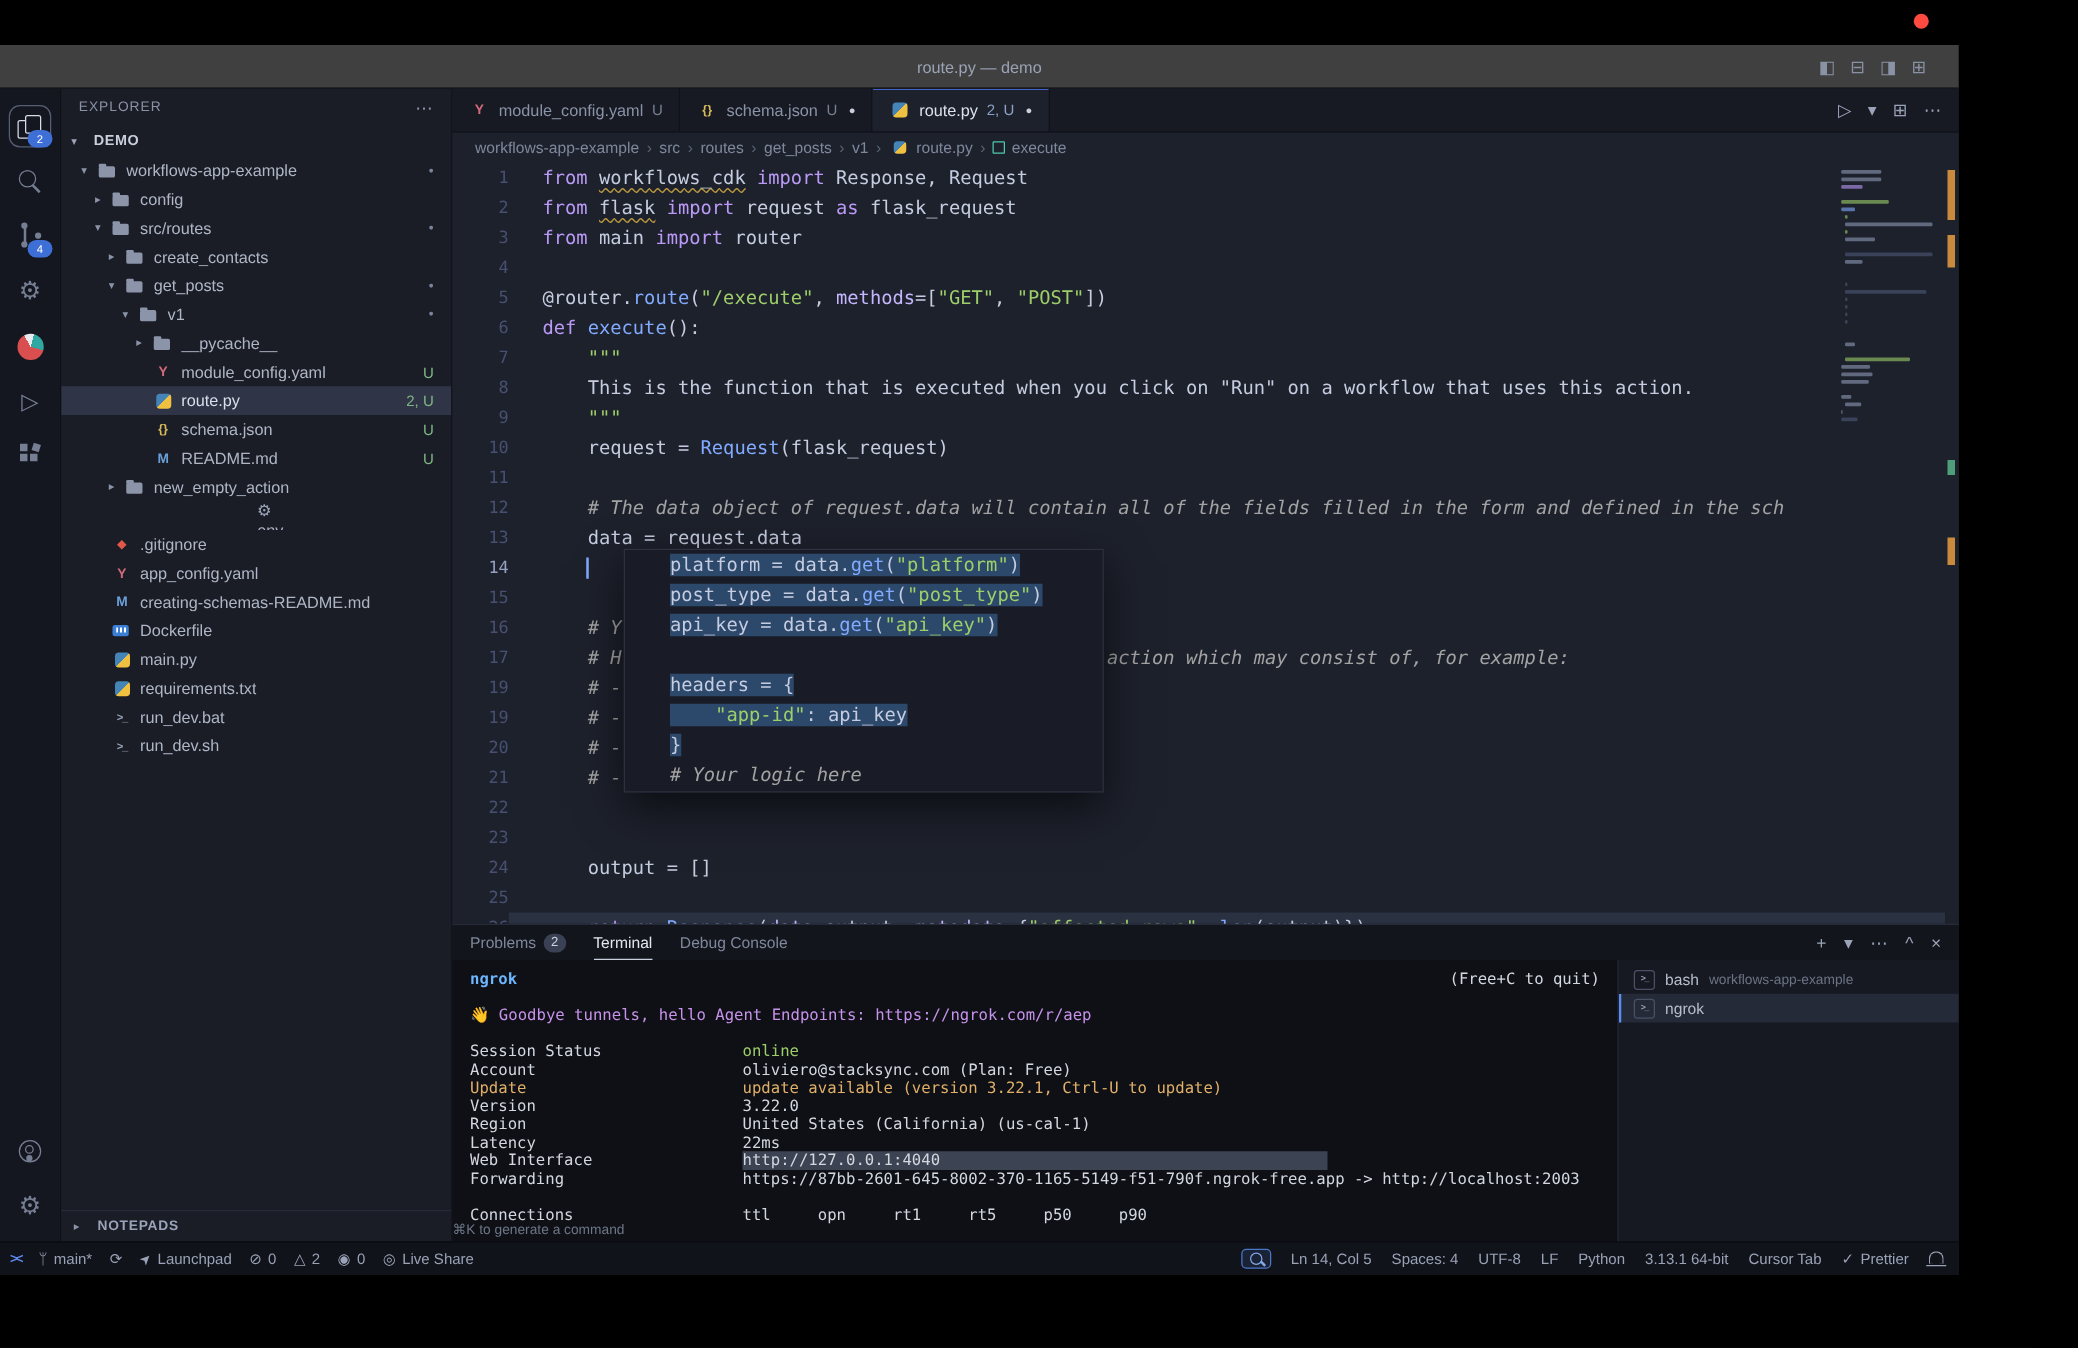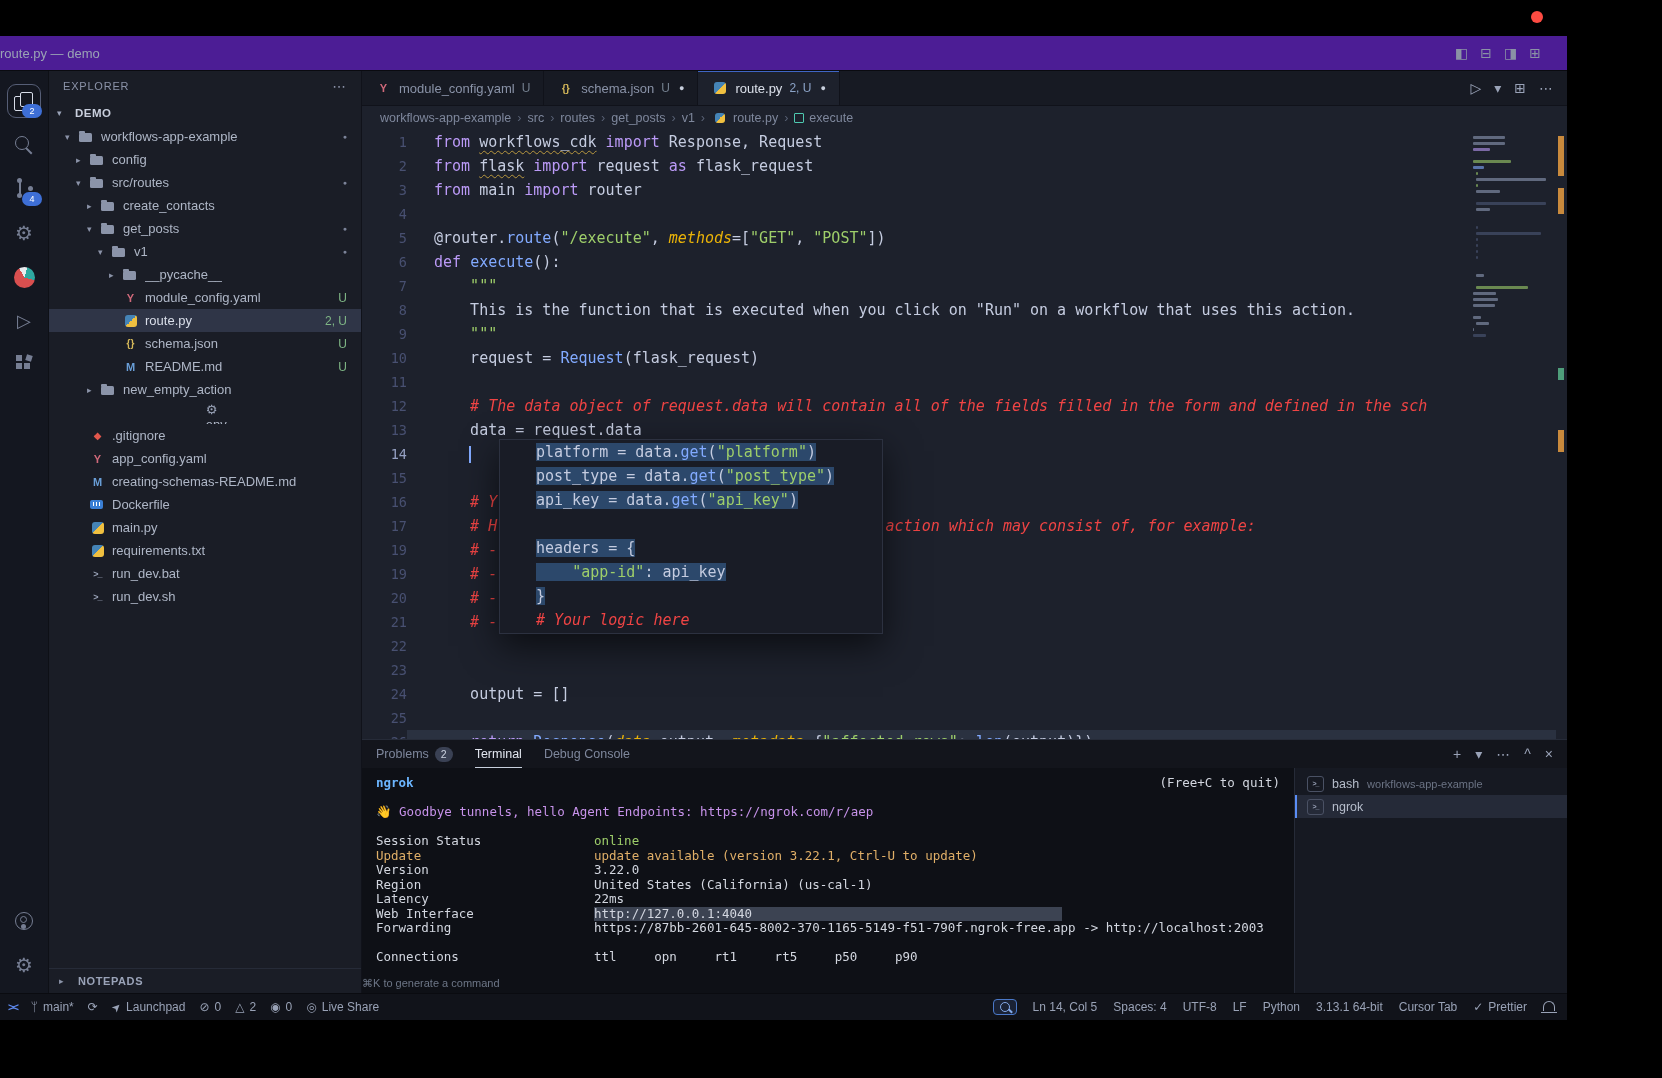--- a/index.html
+++ b/index.html
@@ -2,21 +2,21 @@
 <html><head>
 <meta charset="utf-8">
 <style>
   html,body{margin:0;padding:0;background:#000;width:1662px;height:1078px;overflow:hidden;
     font-family:"Liberation Sans","DejaVu Sans",sans-serif;-webkit-font-smoothing:antialiased;}
   .stage{position:relative;width:1662px;height:1078px;background:#000;}
   .rec-dot{position:absolute;top:11px;left:1531px;width:12px;height:12px;border-radius:50%;background:#fd4b42;}
   .window{position:absolute;top:36px;left:0;width:1567px;height:984px;display:flex;flex-direction:column;background:#1d212c;overflow:hidden;}
 
   
-  .titlebar{height:34px;background:#4c1d95;display:flex;align-items:center;justify-content:flex-start;position:relative;flex:none;border-bottom:1px solid #0a0b10;}
+  .titlebar{height:34px;background:#404040;display:flex;align-items:center;justify-content:center;position:relative;flex:none;border-bottom:1px solid #0a0b10;}
   .titlebar .title{font-size:13px;color:#9aa3b5;}
   .tb-actions{position:absolute;right:26px;top:0;height:100%;display:flex;align-items:center;gap:12px;color:#8a92a5;font-size:14px;}
   .tb-actions span{cursor:default;}
 
   .main{flex:1;display:flex;min-height:0;}
 
   
   .activitybar{width:48px;background:#141720;display:flex;flex-direction:column;align-items:center;padding-top:8px;flex:none;border-right:1px solid #0e1016;}
   .ab-item{width:44px;height:44px;display:flex;align-items:center;justify-content:center;position:relative;color:#767e93;}
   .ab-item.active{color:#d7dce8;}
@@ -90,23 +90,23 @@
   
   .code{flex:1;position:relative;background:#1d212c;overflow:hidden;font-family:"DejaVu Sans Mono","Liberation Mono",monospace;font-size:15px;line-height:24px;min-height:0;}
   .code-line{display:flex;height:24px;}
   .ln{width:45px;text-align:right;color:#485071;flex:none;font-size:13.5px;user-select:none;}
   .ln-active{color:#95a0c2;}
   .lc{padding-left:27px;white-space:pre;flex:1;min-width:0;}
   .hl-line .lc{background:rgba(131,151,193,0.14);}
   .tok.kw{color:#bb9af7;}
   .tok.fn{color:#82aaff;}
   .tok.str{color:#9ece6a;}
-  .tok.cmt{color:#ef4444;font-style:italic;}
+  .tok.cmt{color:#a3a3a3;font-style:italic;}
   .tok.tx{color:#c5cce0;}
-  .tok.or{color:#eab308;font-style:italic;}
+  .tok.or{color:#c4b5fd;}
   .tok.ulw{color:#c5cce0;text-decoration:underline wavy #b8973f 1px;text-underline-offset:3px;}
   .caret{display:inline-block;width:2px;height:17px;background:#82aaff;vertical-align:middle;margin-left:-1px;}
   .suggest-box{position:absolute;left:137px;top:309px;width:346px;height:193px;background:#191c26;border:1px solid #2c3140;box-shadow:0 12px 34px rgba(0,0,0,.6);z-index:5;padding-left:36px;overflow:hidden;}
   .sg-line{height:24px;line-height:24px;white-space:pre;}
   .hlbg{background:#2c486b;}
   .minimap{position:absolute;right:14px;top:6px;width:80px;z-index:2;}
   .mm-line{height:3px;margin-bottom:3px;border-radius:1px;opacity:.6;}
   .ruler{position:absolute;right:0;top:0;bottom:0;width:11px;background:#1d212c;z-index:3;}
   .ruler i{position:absolute;left:2px;width:6px;display:block;}
   .rk-o{background:#c98a3d;}
@@ -603,20 +603,21 @@
               </span>
           </div>
           <div class="panel-body">
             <div class="term-wrap">
               <div class="term">
                   <div class="t-row head"><span class="t-blue">ngrok</span><span class="t-dim2">(Free+C to quit)</span></div>
                   <div class="t-row"></div>
                   <div class="t-row"><span class="t-magenta">👋 Goodbye tunnels, hello Agent Endpoints: https://ngrok.com/r/aep</span></div>
                   <div class="t-row"></div>
                   <div class="t-row"><span class="t-label ">Session Status</span><span class="t-green">online</span></div>
+                  <div class="t-row"><span class="t-label ">Account</span><span>oliviero@stacksync.com (Plan: Free)</span></div>
                   <div class="t-row"><span class="t-label t-yellow">Update</span><span class="t-yellow">update available (version 3.22.1, Ctrl-U to update)</span></div>
                   <div class="t-row"><span class="t-label ">Version</span><span>3.22.0</span></div>
                   <div class="t-row"><span class="t-label ">Region</span><span>United States (California) (us-cal-1)</span></div>
                   <div class="t-row"><span class="t-label ">Latency</span><span>22ms</span></div>
                   <div class="t-row"><span class="t-label ">Web Interface</span><span class="t-sel">http://127.0.0.1:4040</span></div>
                   <div class="t-row"><span class="t-label ">Forwarding</span><span>https://87bb-2601-645-8002-370-1165-5149-f51-790f.ngrok-free.app -&gt; http://localhost:2003</span></div>
                   <div class="t-row"></div>
                   <div class="t-row"><span class="t-label ">Connections</span><span>ttl     opn     rt1     rt5     p50     p90</span></div>
                 </div>
               <div class="term-hint">⌘K to generate a command</div>

